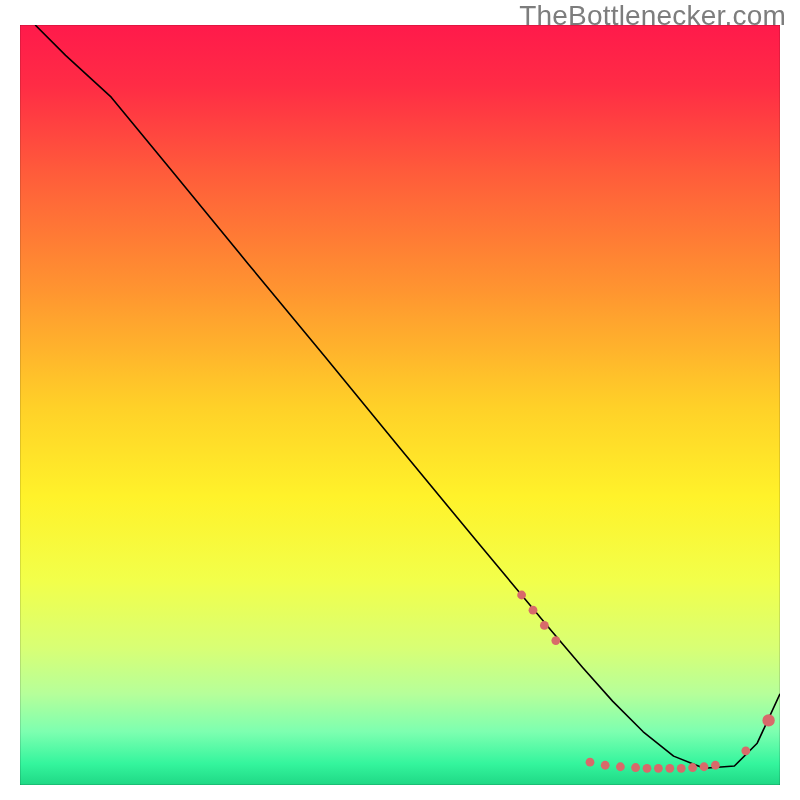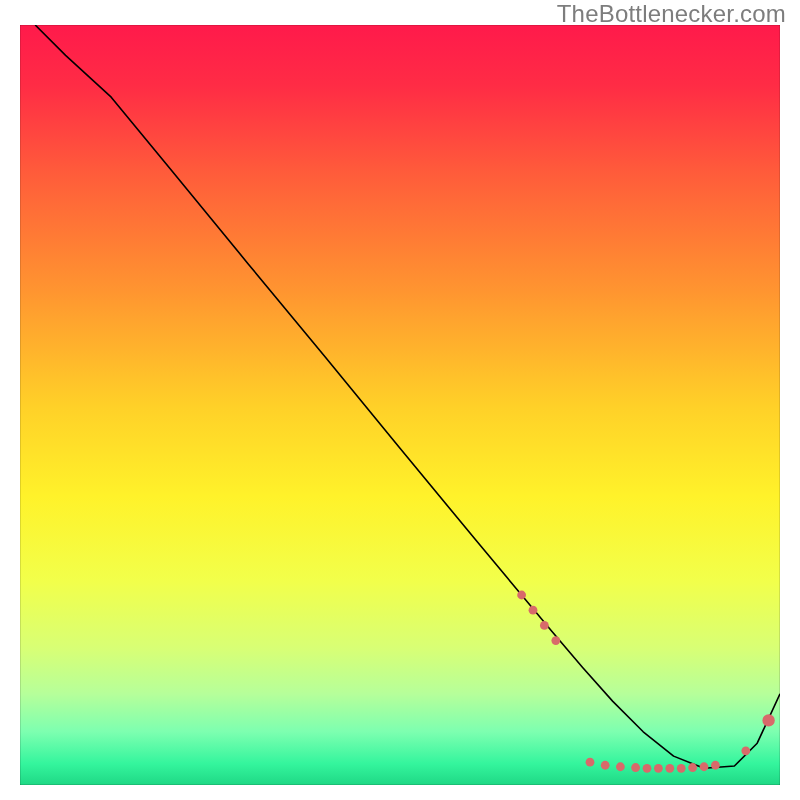--- a/index.html
+++ b/index.html
@@ -14,21 +14,21 @@
   .stage {
     position: relative;
     width: 800px;
     height: 800px;
   }
   .watermark {
     position: absolute;
     top: 0px;
     right: 14px;
     color: #7d7d7d;
-    font-size: 24px;
+    font-size: 28px;
     letter-spacing: 0.2px;
     z-index: 10;
     user-select: none;
   }
   svg.plot {
     position: absolute;
     left: 20px;
     top: 25px;
     width: 760px;
     height: 760px;

